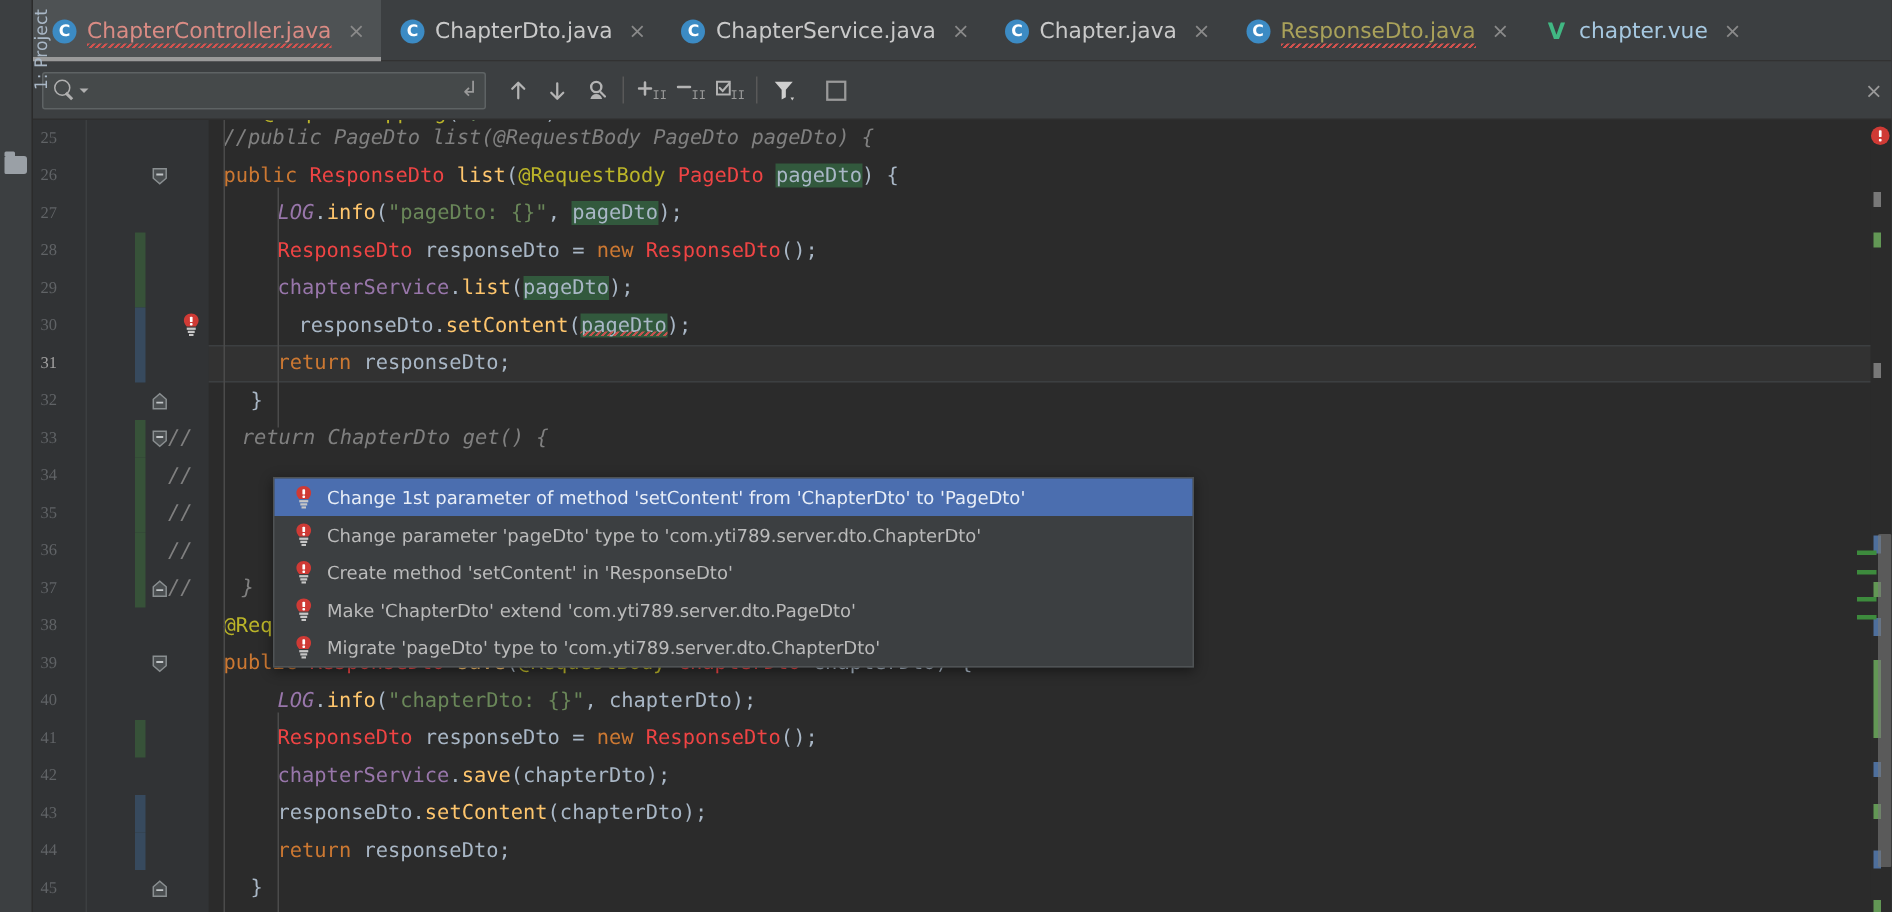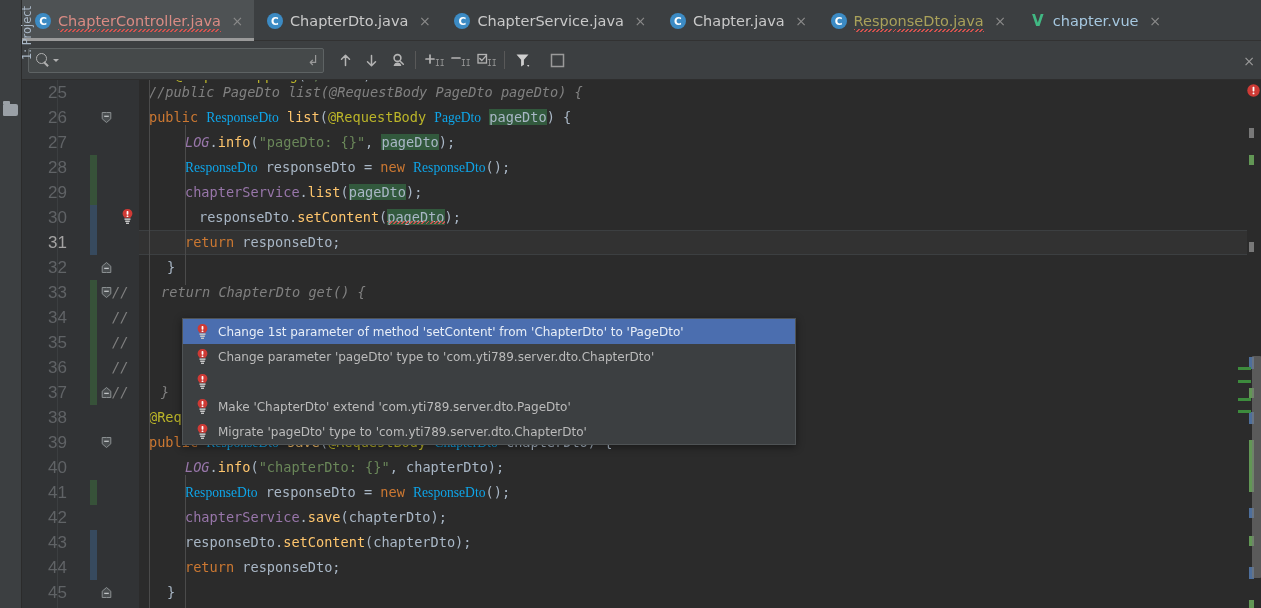--- a/index.html
+++ b/index.html
@@ -143,22 +143,22 @@
   }
   #gutter {
     position: absolute; left: 0; top: 0; width: 117px; height: 100%;
     background: #313335;
   }
   #gutter .gborder {
     position: absolute; right: 0; top: 0; width: 1px; height: 100%; background: #313335;
   }
   .lnum {
     position: absolute; right: 72px; width: 40px;
-    text-align: right; color: #606366;
-    font-family: Liberation Sans, sans-serif; font-size: 17px;
+    text-align: left; color: #606366;
+    font-family: Liberation Serif, serif; font-size: 11px;
     line-height: 25px; height: 25px;
   }
   
   .vcsbar { position: absolute; left: 68px; width: 7px; }
   .vcsbar.green { background: #375239; }
   .vcsbar.blue  { background: #374a5e; }
 
   
   .fold {
     position: absolute; left: 78px; width: 13px; height: 13px;
@@ -172,21 +172,21 @@
   #code-area {
     position: absolute; left: 117px; top: 0; right: 0; height: 100%;
     font-family: "DejaVu Sans Mono", monospace; font-size: 13.6px;
   }
   .cline {
     position: absolute; left: 0; height: 25px; line-height: 25px;
     white-space: pre; color: #a9b7c6;
   }
   
   .k   { color: #cc7832; }           
-  .ty  { color: #0ea5e9; font-family: Liberation Serif, serif; }           
+  .ty  { color: #ef4444; }           
   .fn  { color: #ffc66d; }           
   .ann { color: #bbb529; }           
   .str { color: #6a8759; }           
   .cmt { color: #808080; font-style: italic; }  
   .fld { color: #9876aa; }           
   .sfld{ color: #9876aa; font-style: italic; }  
   .hl  { background: #32593d; }      
   .err-underline {
     text-decoration: none; position: relative;
   }
@@ -489,20 +489,21 @@
         </div>
         <div class="ipi">
           <span class="bulb"><svg width="13" height="17" viewBox="0 0 13 17">
               <path d="M6.5 1C3.6 1 1.6 3 1.6 5.6c0 2 1.2 3 1.9 4.1h6c.7-1.1 1.9-2.1 1.9-4.1C11.4 3 9.4 1 6.5 1z" fill="#cf3a35"></path>
               <rect x="5.6" y="3.1" width="1.8" height="3.6" rx=".6" fill="#fff"></rect>
               <rect x="5.6" y="7.4" width="1.8" height="1.6" rx=".6" fill="#fff"></rect>
               <rect x="3.5" y="10.4" width="6" height="1.5" fill="#c6c6c6"></rect>
               <rect x="4.2" y="12.5" width="4.6" height="1.5" fill="#c6c6c6"></rect>
               <rect x="5" y="14.6" width="3" height="1.4" fill="#c6c6c6"></rect>
             </svg></span>
+          <span>Create method 'setContent' in 'ResponseDto'</span>
         </div>
         <div class="ipi">
           <span class="bulb"><svg width="13" height="17" viewBox="0 0 13 17">
               <path d="M6.5 1C3.6 1 1.6 3 1.6 5.6c0 2 1.2 3 1.9 4.1h6c.7-1.1 1.9-2.1 1.9-4.1C11.4 3 9.4 1 6.5 1z" fill="#cf3a35"></path>
               <rect x="5.6" y="3.1" width="1.8" height="3.6" rx=".6" fill="#fff"></rect>
               <rect x="5.6" y="7.4" width="1.8" height="1.6" rx=".6" fill="#fff"></rect>
               <rect x="3.5" y="10.4" width="6" height="1.5" fill="#c6c6c6"></rect>
               <rect x="4.2" y="12.5" width="4.6" height="1.5" fill="#c6c6c6"></rect>
               <rect x="5" y="14.6" width="3" height="1.4" fill="#c6c6c6"></rect>
             </svg></span>

